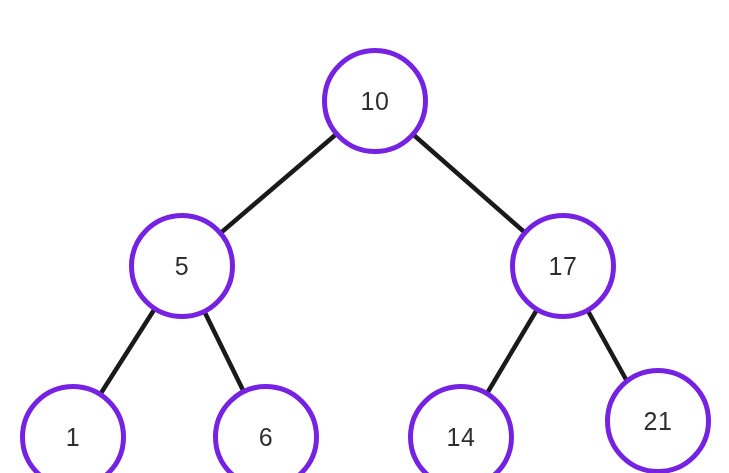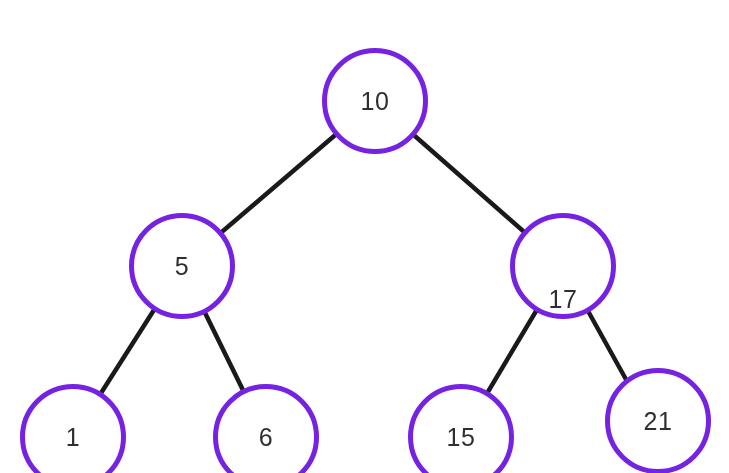--- a/index.html
+++ b/index.html
@@ -45,21 +45,21 @@
     align-items: center;
     justify-content: center;
   }
   .node-value {
     font-size: 25px;
     color: var(--text);
     letter-spacing: 0.5px;
   }
   .node-root       { left: 322px; top: 8px;   }
   .node-l          { left: 129px; top: 173px; }
-  .node-r          { left: 510px; top: 173px; align-items: flex-end; }
+  .node-r          { left: 510px; top: 173px; }
   .node-ll         { left: 20px;  top: 344px; }
   .node-lr         { left: 213px; top: 344px; }
   .node-rl         { left: 408px; top: 344px; }
   .node-rr         { left: 605px; top: 328px; }
 </style>
 </head>
 <body>
 
 <div class="canvas">
 
@@ -86,20 +86,20 @@
 
   <div class="node node-ll">
     <span class="node-value">1</span>
   </div>
 
   <div class="node node-lr">
     <span class="node-value">6</span>
   </div>
 
   <div class="node node-rl">
-    <span class="node-value">15</span>
+    <span class="node-value">14</span>
   </div>
 
   <div class="node node-rr">
     <span class="node-value">21</span>
   </div>
 
 </div>
 
 </body></html>

